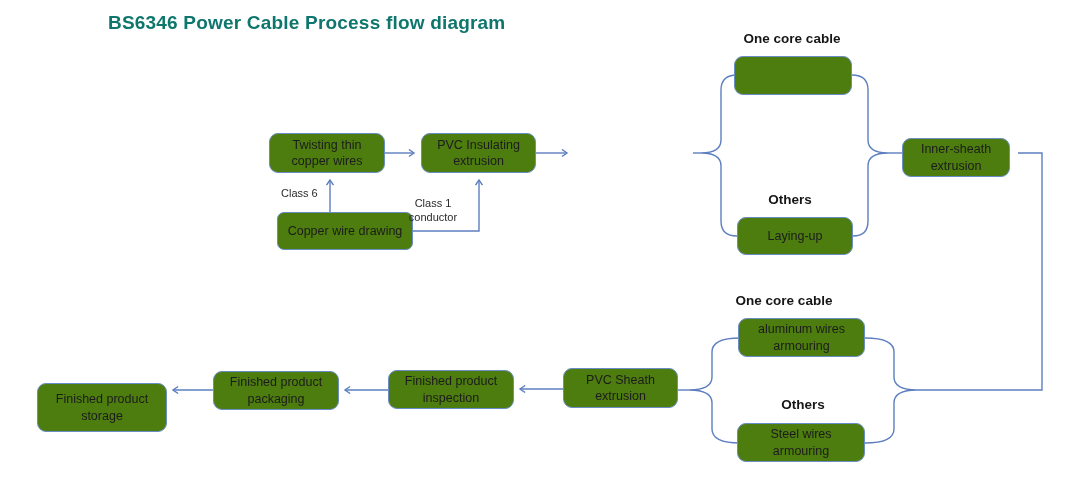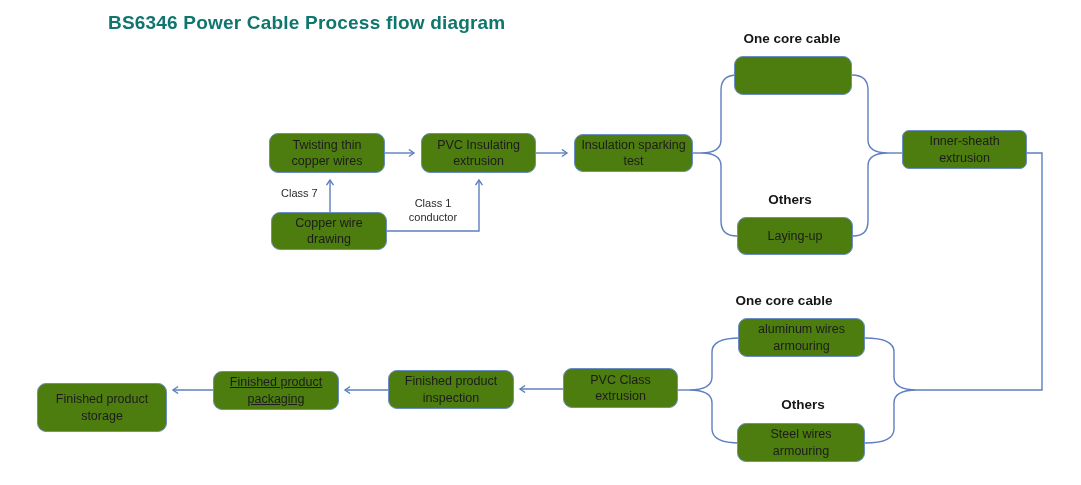--- a/index.html
+++ b/index.html
@@ -77,66 +77,63 @@
   <div class="title">BS6346 Power Cable Process flow diagram</div>
 
   <div class="node" style="left:269px;top:133px;width:116px;height:40px;">
     <span>Twisting thin copper wires</span>
   </div>
 
   <div class="node" style="left:421px;top:133px;width:115px;height:40px;">
     <span>PVC Insulating extrusion</span>
   </div>
 
-  <div class="node" style="left:574px;top:134px;width:119px;height:38px;">
-    <span>Insulation sparking test</span>
-  </div>
 
-  <div class="node" style="left:271px;top:212px;width:116px;height:38px;">
+  <div class="node" style="left:277px;top:212px;width:136px;height:38px;border-radius:7px;">
     <span>Copper wire drawing</span>
   </div>
 
   <div class="node" style="left:734px;top:56px;width:118px;height:39px;"></div>
 
   <div class="node" style="left:737px;top:217px;width:116px;height:38px;">
     <span>Laying-up</span>
   </div>
 
-  <div class="node" style="left:902px;top:130px;width:125px;height:39px;border-radius:7px;">
+  <div class="node" style="left:902px;top:138px;width:108px;height:39px;">
     <span>Inner-sheath extrusion</span>
   </div>
 
   <div class="node" style="left:738px;top:318px;width:127px;height:39px;">
     <span>aluminum wires armouring</span>
   </div>
 
   <div class="node" style="left:737px;top:423px;width:128px;height:39px;">
     <span>Steel wires armouring</span>
   </div>
 
   <div class="node" style="left:563px;top:368px;width:115px;height:40px;">
-    <span>PVC Class extrusion</span>
+    <span>PVC Sheath extrusion</span>
   </div>
 
   <div class="node" style="left:388px;top:370px;width:126px;height:39px;justify-content:center;">
     <span>Finished product inspection</span>
   </div>
 
-  <div class="node" style="left:213px;top:371px;width:126px;height:39px;text-decoration:underline;">
+  <div class="node" style="left:213px;top:371px;width:126px;height:39px;">
     <span>Finished product packaging</span>
   </div>
 
   <div class="node" style="left:37px;top:383px;width:130px;height:49px;">
     <span>Finished product storage</span>
   </div>
 
   <div class="heading" style="left:792px;top:31px;">One core cable</div>
   <div class="heading" style="left:790px;top:192px;">Others</div>
   <div class="heading" style="left:784px;top:293px;">One core cable</div>
   <div class="heading" style="left:803px;top:397px;">Others</div>
 
-  <div class="edge-label" style="left:281px;top:187px;">Class 7</div>
+  <div class="edge-label" style="left:281px;top:187px;">Class 6</div>
   <div class="edge-label centered" style="left:433px;top:197px;text-align:center;">
     <div>Class 1</div>
     <div>conductor</div>
   </div>
 
 </div>
 
 </body></html>

